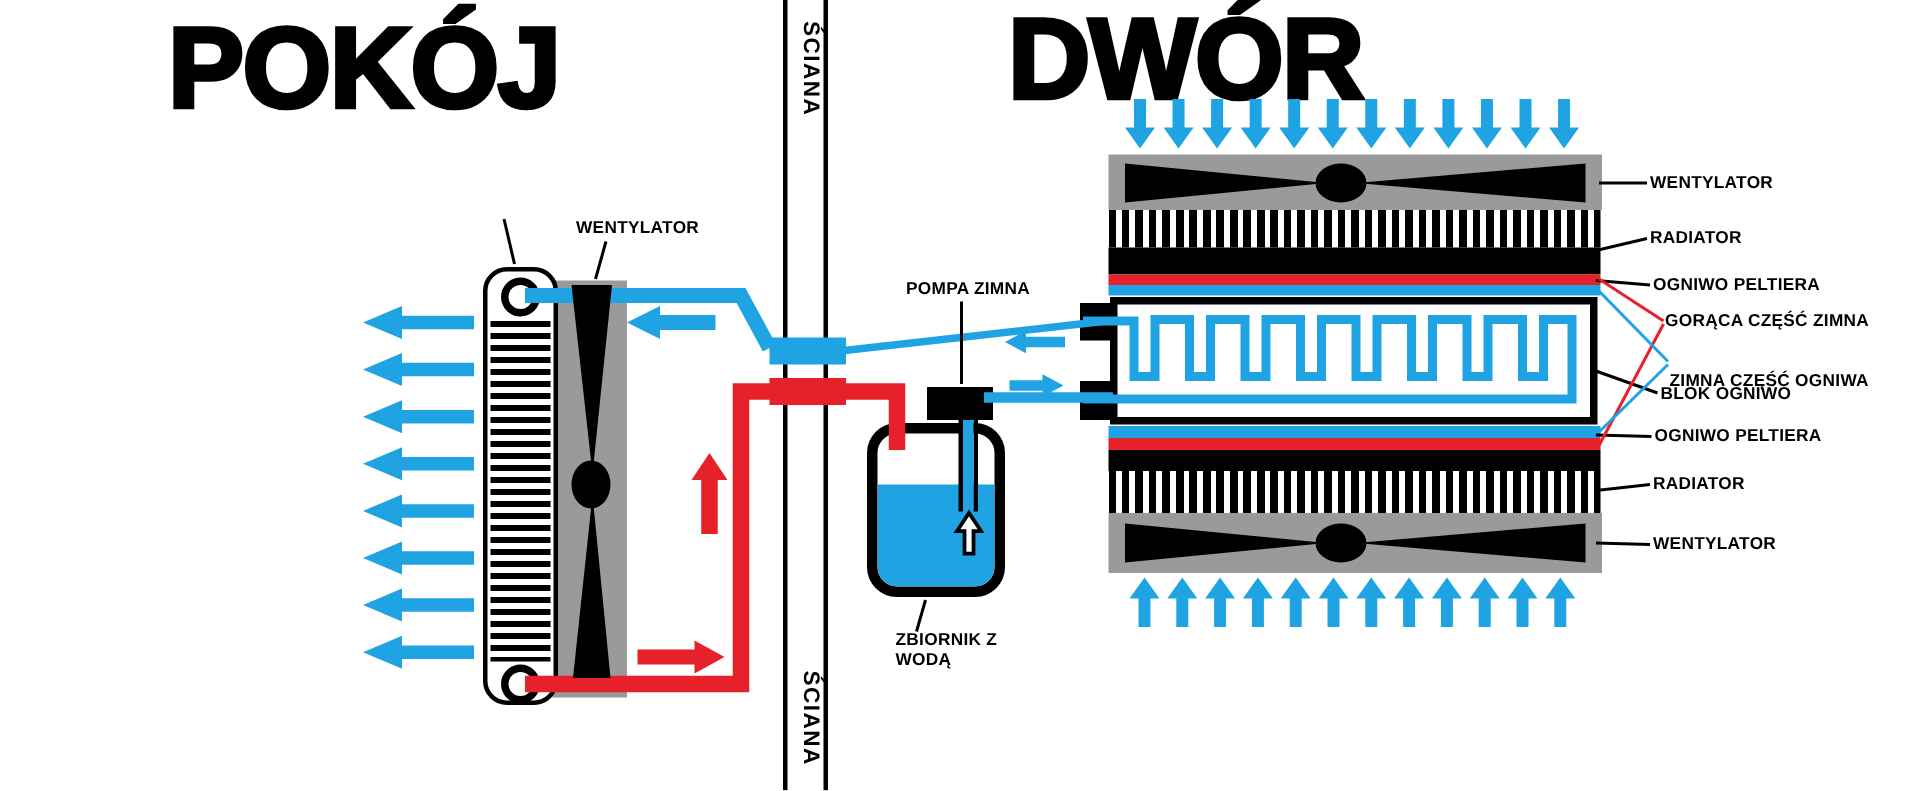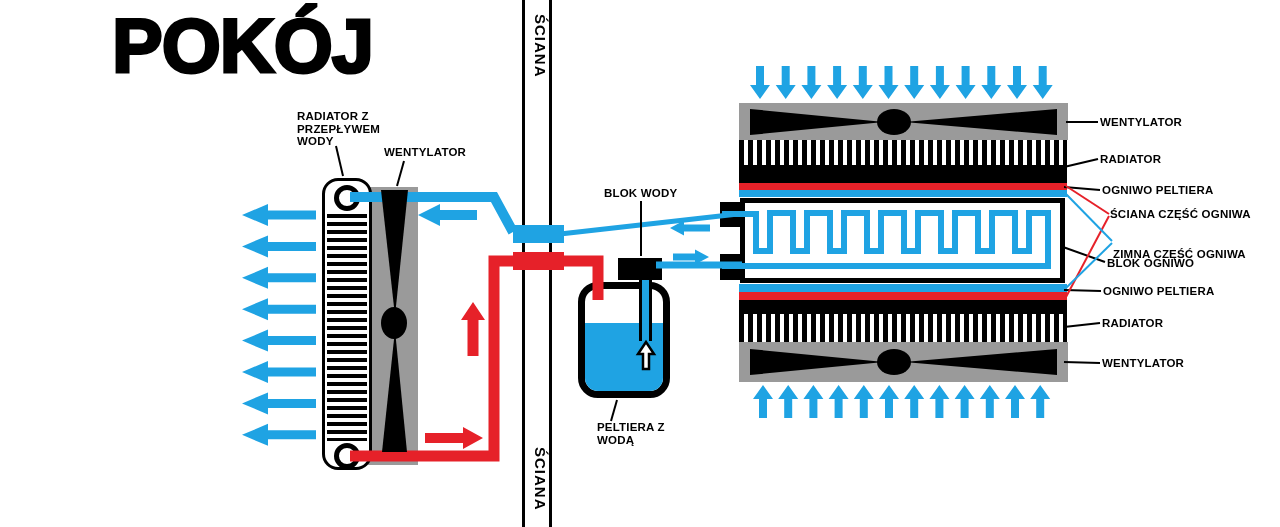--- a/index.html
+++ b/index.html
@@ -30,20 +30,21 @@
   .tank .water{position:absolute;left:0;right:0;bottom:0;height:68px;background:#1fa3e3;}
   .pump{position:absolute;left:618px;top:258px;width:44px;height:22px;background:#000;z-index:1;}
   svg.gfx{position:absolute;left:0;top:0;z-index:4;pointer-events:none;}
 </style>
 </head>
 <body>
 
 <div class="stage">
 
   <div class="title" style="left:112px;top:8px;">POKÓJ</div>
+  <div class="title" style="left:672px;top:2px;">DWÓR</div>
 
   <div class="wall"></div>
   <div class="wall-label" style="top:14px;">ŚCIANA</div>
   <div class="wall-label" style="top:447px;">ŚCIANA</div>
 
   <div class="graybox" style="left:368px;top:187px;width:50px;height:278px;"></div>
   <div class="radiator-left"></div>
   <div class="finsH" style="left:327px;top:214px;width:40px;height:227px;"></div>
   <div class="port" style="left:334px;top:185px;"></div>
   <div class="port" style="left:334px;top:443px;"></div>
@@ -156,29 +157,26 @@
     <g stroke="#e62129" stroke-width="2">
       <line x1="1066" y1="186" x2="1109" y2="214"></line>
       <line x1="1066" y1="297" x2="1109" y2="216"></line>
     </g>
     <g stroke="#1fa3e3" stroke-width="2">
       <line x1="1066" y1="194" x2="1112" y2="241"></line>
       <line x1="1066" y1="288" x2="1112" y2="243"></line>
     </g>
   </svg>
 
-  <div class="lbl" style="left:297px;top:110px;">RADIATOR Z
-PRZEPŁYWEM
-WODY</div>
   <div class="lbl" style="left:384px;top:146px;">WENTYLATOR</div>
-  <div class="lbl" style="left:604px;top:187px;">BLOK WODY</div>
-  <div class="lbl" style="left:597px;top:421px;">PELTIERA Z
+  <div class="lbl" style="left:604px;top:187px;">POMPA ZIMNA</div>
+  <div class="lbl" style="left:597px;top:421px;">ZBIORNIK Z
 WODĄ</div>
   <div class="lbl" style="left:1100px;top:116px;">WENTYLATOR</div>
   <div class="lbl" style="left:1100px;top:153px;">RADIATOR</div>
   <div class="lbl" style="left:1102px;top:184px;">OGNIWO PELTIERA</div>
-  <div class="lbl" style="left:1110px;top:208px;">ŚCIANA CZĘŚĆ OGNIWA</div>
+  <div class="lbl" style="left:1110px;top:208px;">GORĄCA CZĘŚĆ ZIMNA</div>
   <div class="lbl" style="left:1113px;top:236px;margin-top:12px;">ZIMNA CZĘŚĆ OGNIWA</div>
   <div class="lbl" style="left:1107px;top:257px;">BLOK OGNIWO</div>
   <div class="lbl" style="left:1103px;top:285px;">OGNIWO PELTIERA</div>
   <div class="lbl" style="left:1102px;top:317px;">RADIATOR</div>
   <div class="lbl" style="left:1102px;top:357px;">WENTYLATOR</div>
 </div>
 
 </body></html>

